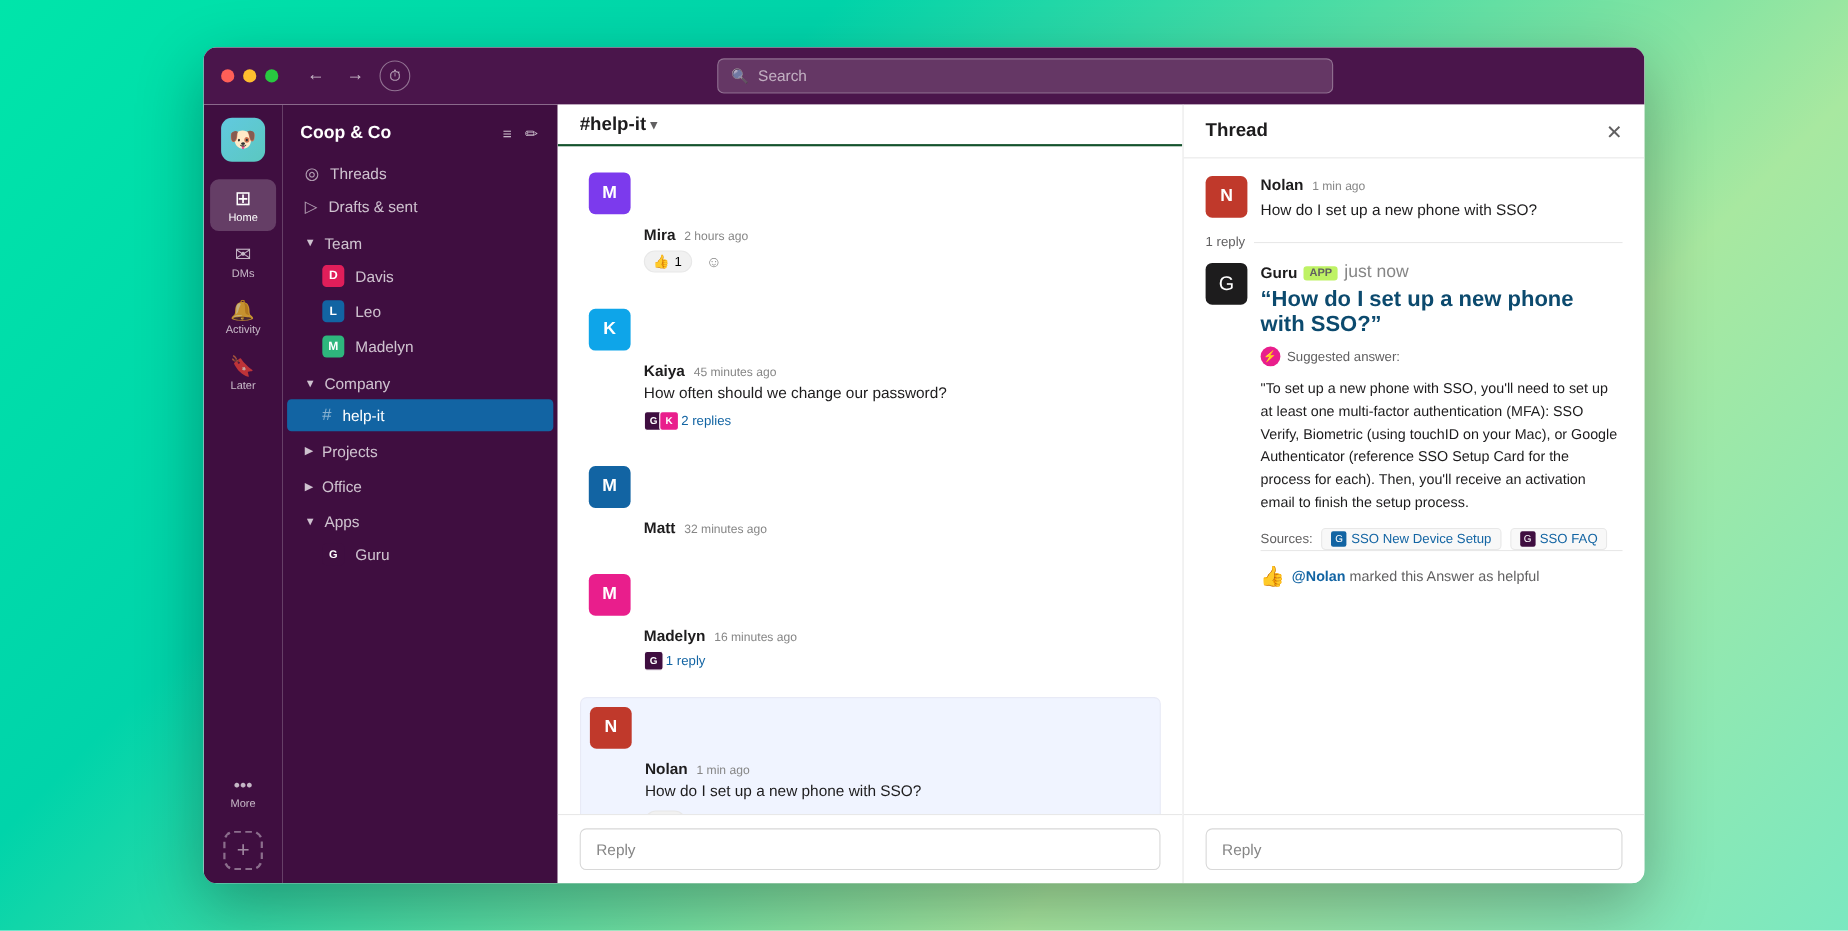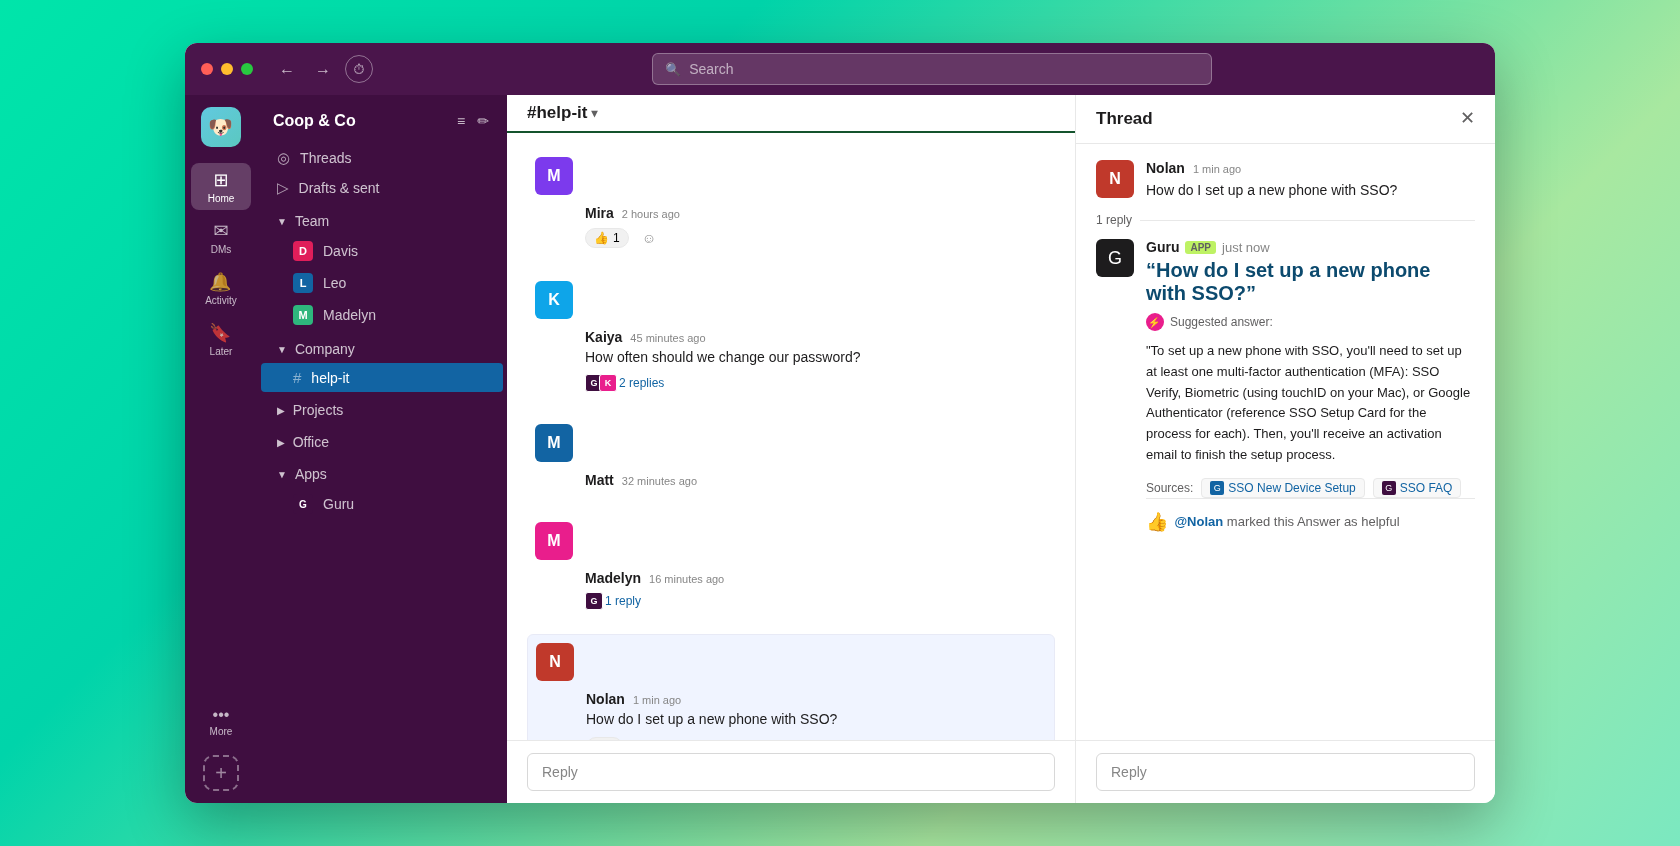--- a/index.html
+++ b/index.html
@@ -390,21 +390,21 @@
     .thread-panel {
       width: 420px;
       border-left: 1px solid #e8e8e8;
       display: flex;
       flex-direction: column;
       background: #fff;
       flex-shrink: 0;
     }
     .thread-header {
       display: flex;
-      align-items: flex-start;
+      align-items: flex-end;
       justify-content: space-between;
       padding: 14px 20px;
       border-bottom: 1px solid #e8e8e8;
       flex-shrink: 0;
     }
     .thread-title {
       font-size: 17px;
       font-weight: 700;
       color: #1d1c1d;
     }
@@ -471,21 +471,21 @@
     .guru-name { font-weight: 700; font-size: 14px; color: #1d1c1d; }
     .app-badge {
       background: #bef264;
       color: #616061;
       font-size: 10px;
       font-weight: 600;
       padding: 1px 5px;
       border-radius: 3px;
       text-transform: uppercase;
     }
-    .guru-time { font-size: 13px; color: #868686; }
+    .guru-time { font-size: 16px; color: #868686; }
     .guru-question {
       font-size: 20px;
       font-weight: 700;
       color: #0c4a6e;
       margin-bottom: 8px;
     }
     .suggested-answer-label {
       display: flex;
       align-items: center;
       gap: 6px;

